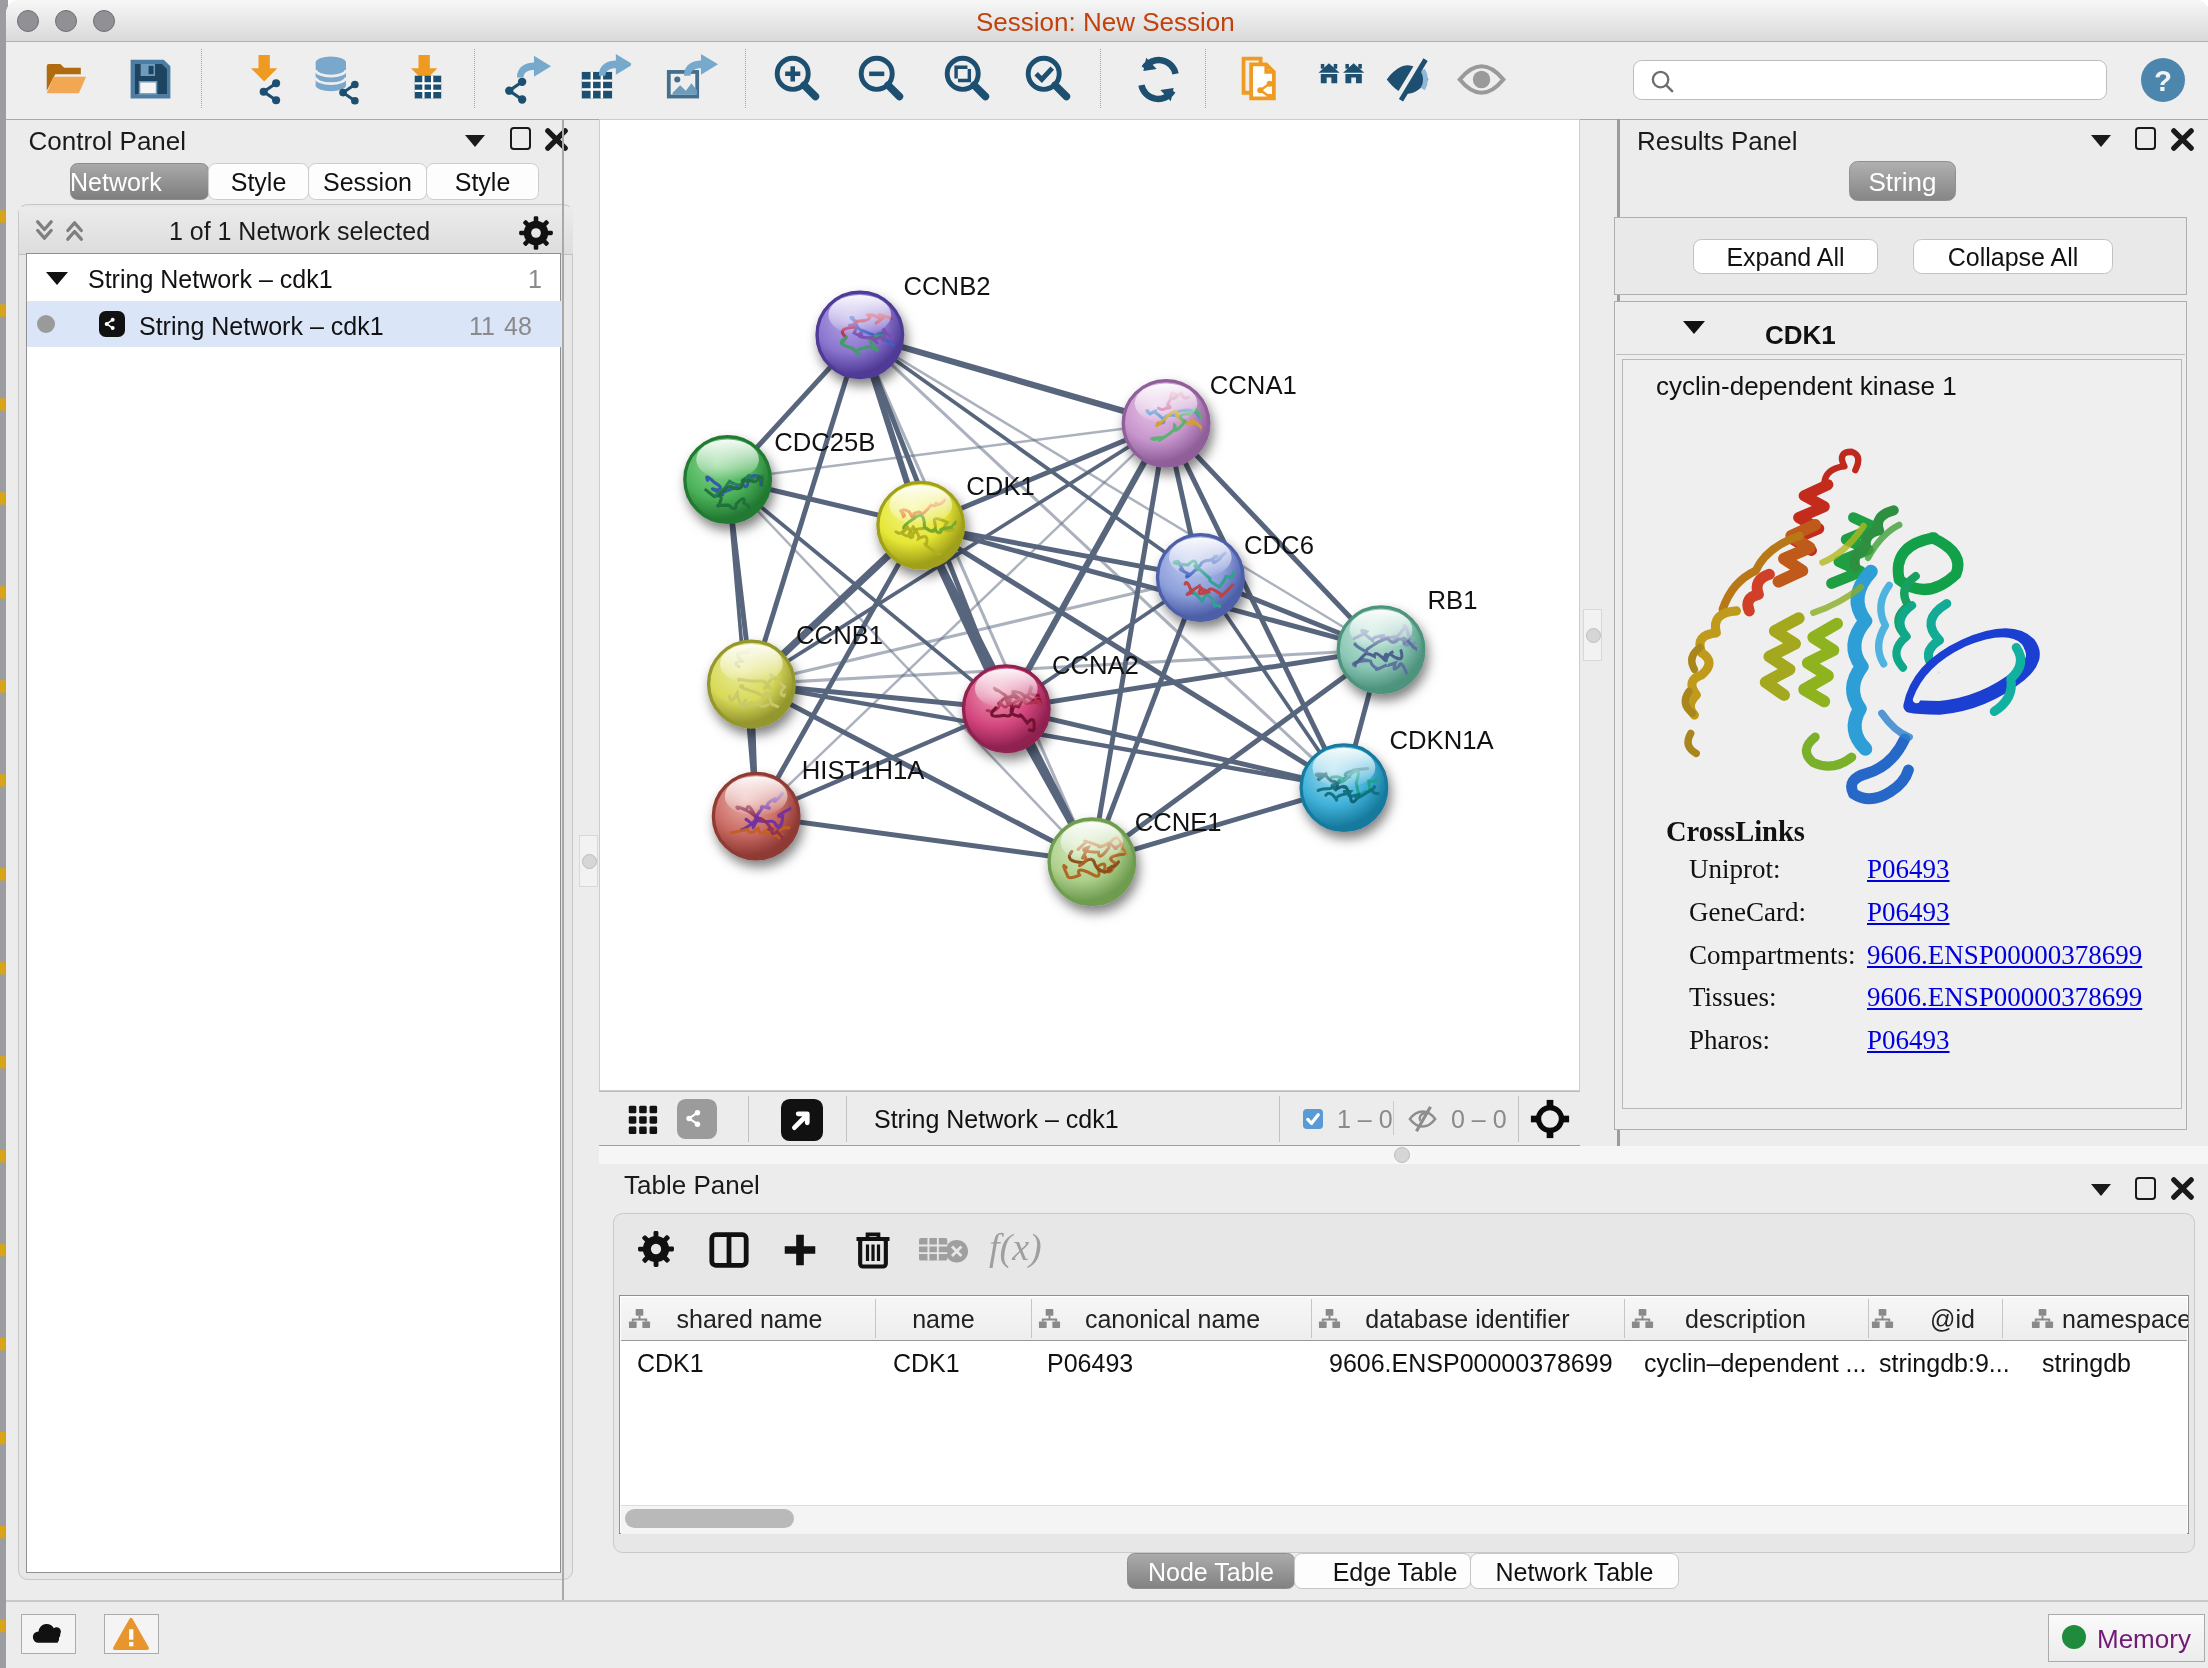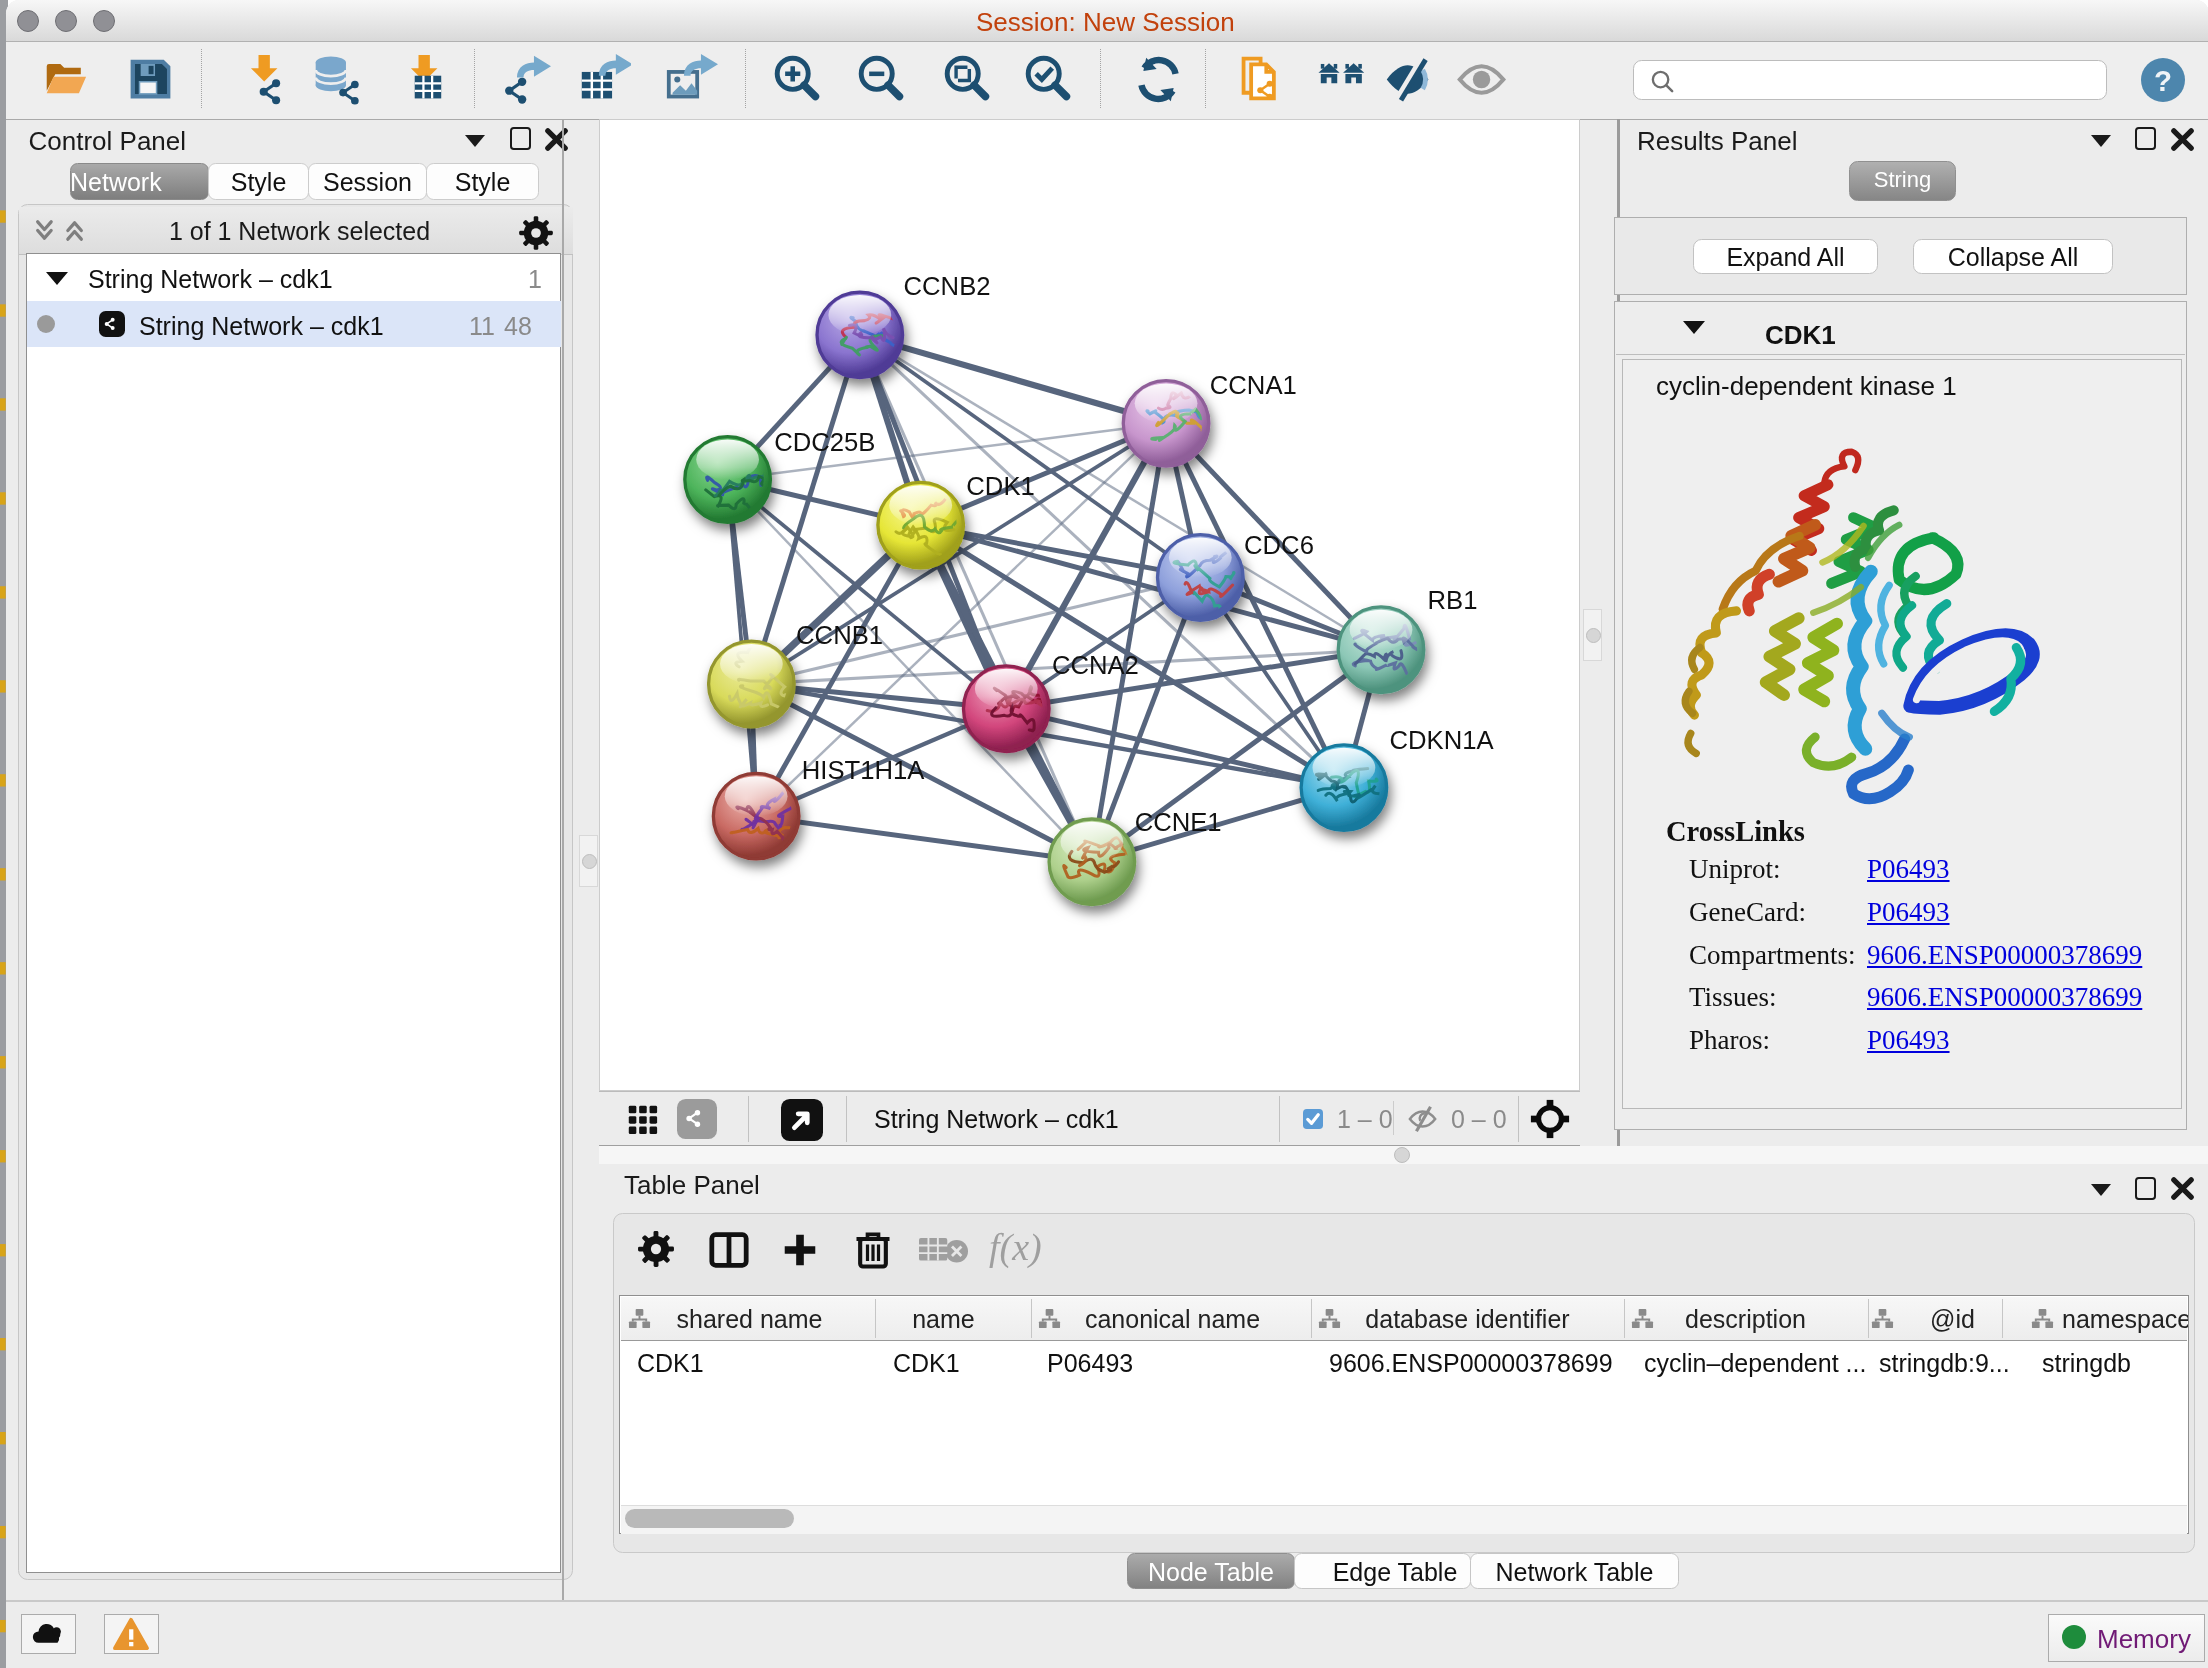--- a/index.html
+++ b/index.html
@@ -593,21 +593,21 @@
 <div class="abs" style="left:1617px;top:119px;width:2.9px;height:1027px;background:#9b9b9b;"></div>
 <div class="abs" style="left:1583px;top:609px;width:19px;height:52px;background:#f2f2f2;border:1px solid #d8d8d8;box-sizing:border-box;"></div>
 <div class="abs" style="left:1586px;top:628px;width:13.3px;height:13.3px;border-radius:50%;background:#d6d6d6;border:1px solid #bdbdbd;"></div>
 <div class="tx" style="left:1637px;top:126px;font-size:26px;color:#1a1a1a;">Results Panel</div>
 <div class="abs" style="left:2091px;top:135px;width:0;height:0;border-left:10.5px solid transparent;border-right:10.5px solid transparent;border-top:12.4px solid #1a1a1a;"></div>
 <div class="abs" style="left:2135px;top:127px;width:21px;height:23px;border:2.9px solid #1a1a1a;border-radius:3.8px;box-sizing:border-box;"></div>
 <svg style="position:absolute;left:2169px;top:126px;" width="27" height="27" viewBox="0 0 28 28">
     <path d="M5 5 L23 23 M23 5 L5 23" stroke="#1a1a1a" stroke-width="5.5" stroke-linecap="round"></path>
   </svg>
 <div class="abs" style="left:1849px;top:161px;width:107px;height:40px;background:linear-gradient(#b0b0b0,#868686);border:1px solid #909090;border-radius:8.6px;box-sizing:border-box;"></div>
-<div class="tx" style="left:1849px;top:167px;width:107px;text-align:center;font-size:22px;color:#ffffff;">String</div>
+<div class="tx" style="left:1849px;top:167px;width:107px;text-align:center;font-size:26px;color:#ffffff;">String</div>
 <div class="abs" style="left:1614px;top:217px;width:573px;height:78px;background:#e9e9e9;border:1.9px solid #aeaeae;box-sizing:border-box;"></div>
 <div class="abs" style="left:1693px;top:239px;width:185px;height:35px;background:#ffffff;border:1px solid #c2c2c2;border-radius:8.6px;box-sizing:border-box;"></div>
 <div class="tx" style="left:1693px;top:243px;width:185px;text-align:center;font-size:25px;color:#111111;">Expand All</div>
 <div class="abs" style="left:1913px;top:239px;width:200px;height:35px;background:#ffffff;border:1px solid #c2c2c2;border-radius:8.6px;box-sizing:border-box;"></div>
 <div class="tx" style="left:1913px;top:243px;width:200px;text-align:center;font-size:25px;color:#111111;">Collapse All</div>
 <div class="abs" style="left:1614px;top:301px;width:573px;height:829px;background:#ededed;border:1.9px solid #aeaeae;box-sizing:border-box;"></div>
 <div class="abs" style="left:1616px;top:302px;width:569px;height:52px;background:#ededed;border-bottom:1px solid #bdbdbd;"></div>
 <div class="abs" style="left:1683px;top:321px;width:0;height:0;border-left:11.4px solid transparent;border-right:11.4px solid transparent;border-top:13.3px solid #111111;"></div>
 <div class="tx" style="left:1765px;top:320px;font-size:26px;font-weight:700;color:#111111;">CDK1</div>
 <div class="abs" style="left:1622px;top:359px;width:560px;height:750px;background:#efefef;border:1px solid #b8b8b8;box-sizing:border-box;"></div>

